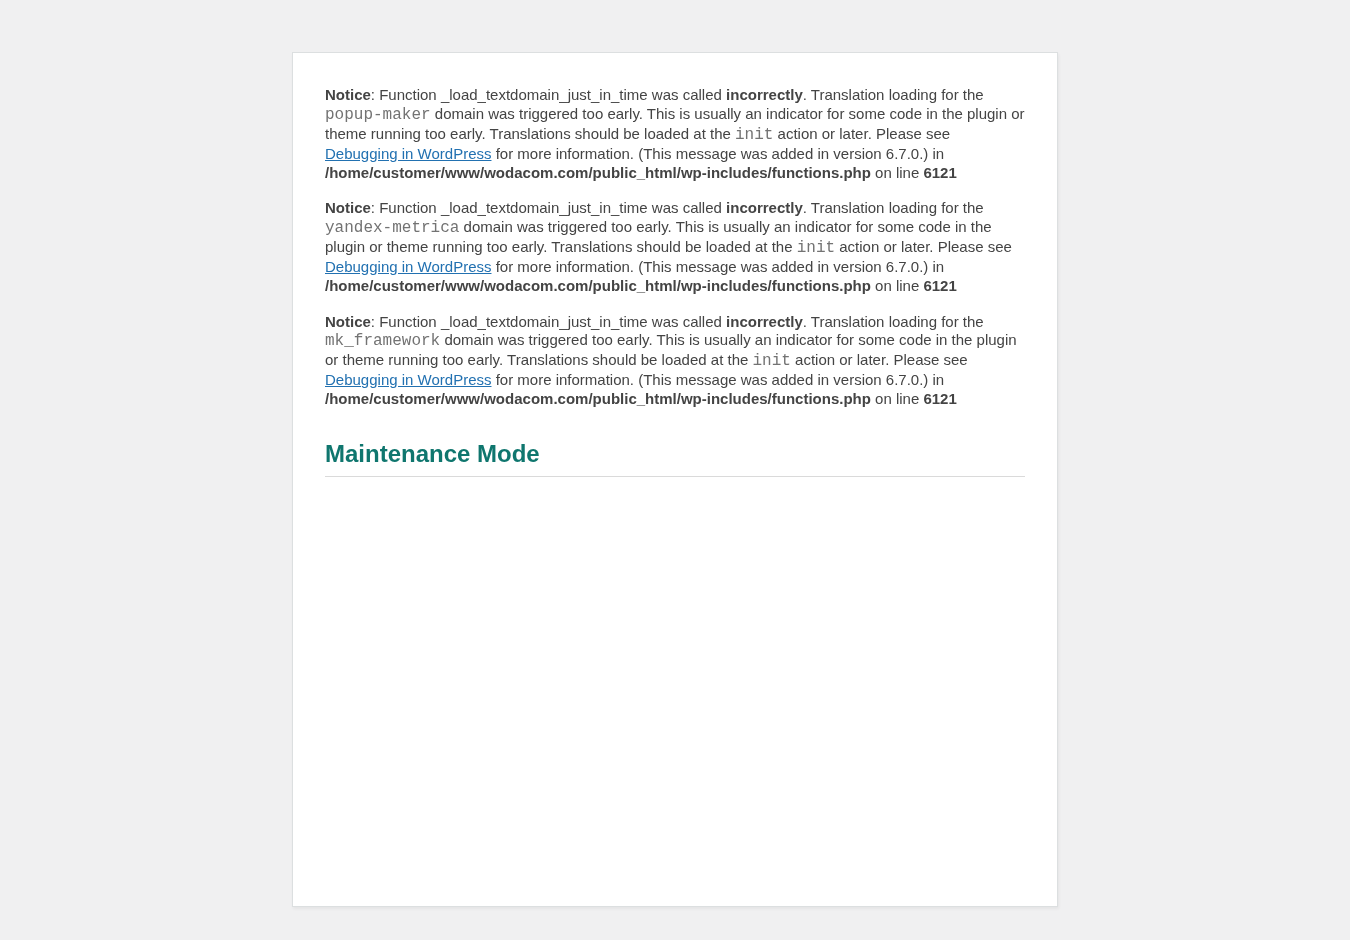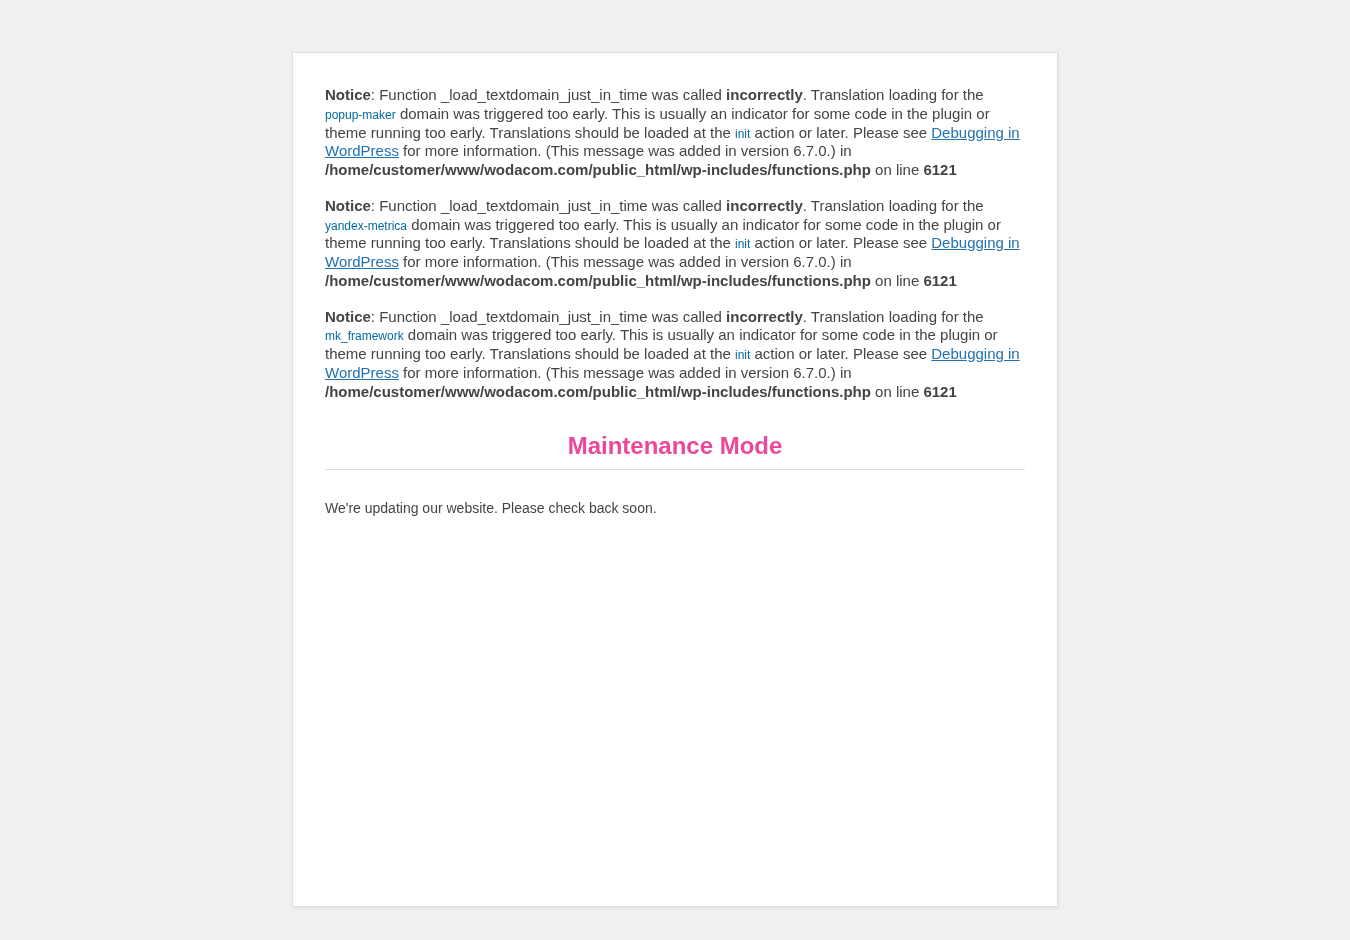--- a/index.html
+++ b/index.html
@@ -22,38 +22,37 @@
   p.notice {
     font-size: 15px;
     line-height: 1.25;
     margin: 0 0 17px 0;
   }
   p.notice b {
     font-weight: bold;
     margin-top: 36px;
   }
   code.mono {
-    font-family: Liberation Sans, sans-serif;
-    font-size: 12px;
-    color: #0369a1;
+    font-family: Liberation Mono, monospace;
+    font-size: 16px;
+    color: #737373;
   }
   a.debug-link {
     color: #2271b1;
     text-decoration: underline;
     cursor: pointer;
   }
   h1.maintenance-title {
     font-size: 24px;
     font-weight: bold;
     line-height: 1.1;
-    color: #ec4899;
+    color: #0f766e;
     margin: 32px 0 0 0;
     padding: 0 0 9px 0;
     border-bottom: 1px solid #dadada;
-    text-align: center;
   }
   p.maintenance-message {
     font-size: 14px;
     line-height: 1.5;
     margin: 28px 0 20px 0;
     color: #444444;
   }
 </style>
 </head>
 <body>
@@ -61,15 +60,14 @@
 <div class="card">
 
   <p class="notice"><b>Notice</b><span>: Function _load_textdomain_just_in_time was called </span><b>incorrectly</b><span>. Translation loading for the </span><code class="mono">popup-maker</code><span> domain was triggered too early. This is usually an indicator for some code in the plugin or theme running too early. Translations should be loaded at the </span><code class="mono">init</code><span> action or later. Please see </span><a class="debug-link">Debugging in WordPress</a><span> for more information. (This message was added in version 6.7.0.) in </span><b>/home/customer/www/wodacom.com/public_html/wp-includes/functions.php</b><span> on line </span><b>6121</b></p>
 
   <p class="notice"><b>Notice</b><span>: Function _load_textdomain_just_in_time was called </span><b>incorrectly</b><span>. Translation loading for the </span><code class="mono">yandex-metrica</code><span> domain was triggered too early. This is usually an indicator for some code in the plugin or theme running too early. Translations should be loaded at the </span><code class="mono">init</code><span> action or later. Please see </span><a class="debug-link">Debugging in WordPress</a><span> for more information. (This message was added in version 6.7.0.) in </span><b>/home/customer/www/wodacom.com/public_html/wp-includes/functions.php</b><span> on line </span><b>6121</b></p>
 
   <p class="notice"><b>Notice</b><span>: Function _load_textdomain_just_in_time was called </span><b>incorrectly</b><span>. Translation loading for the </span><code class="mono">mk_framework</code><span> domain was triggered too early. This is usually an indicator for some code in the plugin or theme running too early. Translations should be loaded at the </span><code class="mono">init</code><span> action or later. Please see </span><a class="debug-link">Debugging in WordPress</a><span> for more information. (This message was added in version 6.7.0.) in </span><b>/home/customer/www/wodacom.com/public_html/wp-includes/functions.php</b><span> on line </span><b>6121</b></p>
 
   <h1 class="maintenance-title">Maintenance Mode</h1>
 
-  <p class="maintenance-message">We're updating our website. Please check back soon.</p>
 
 </div>
 
 </body></html>

